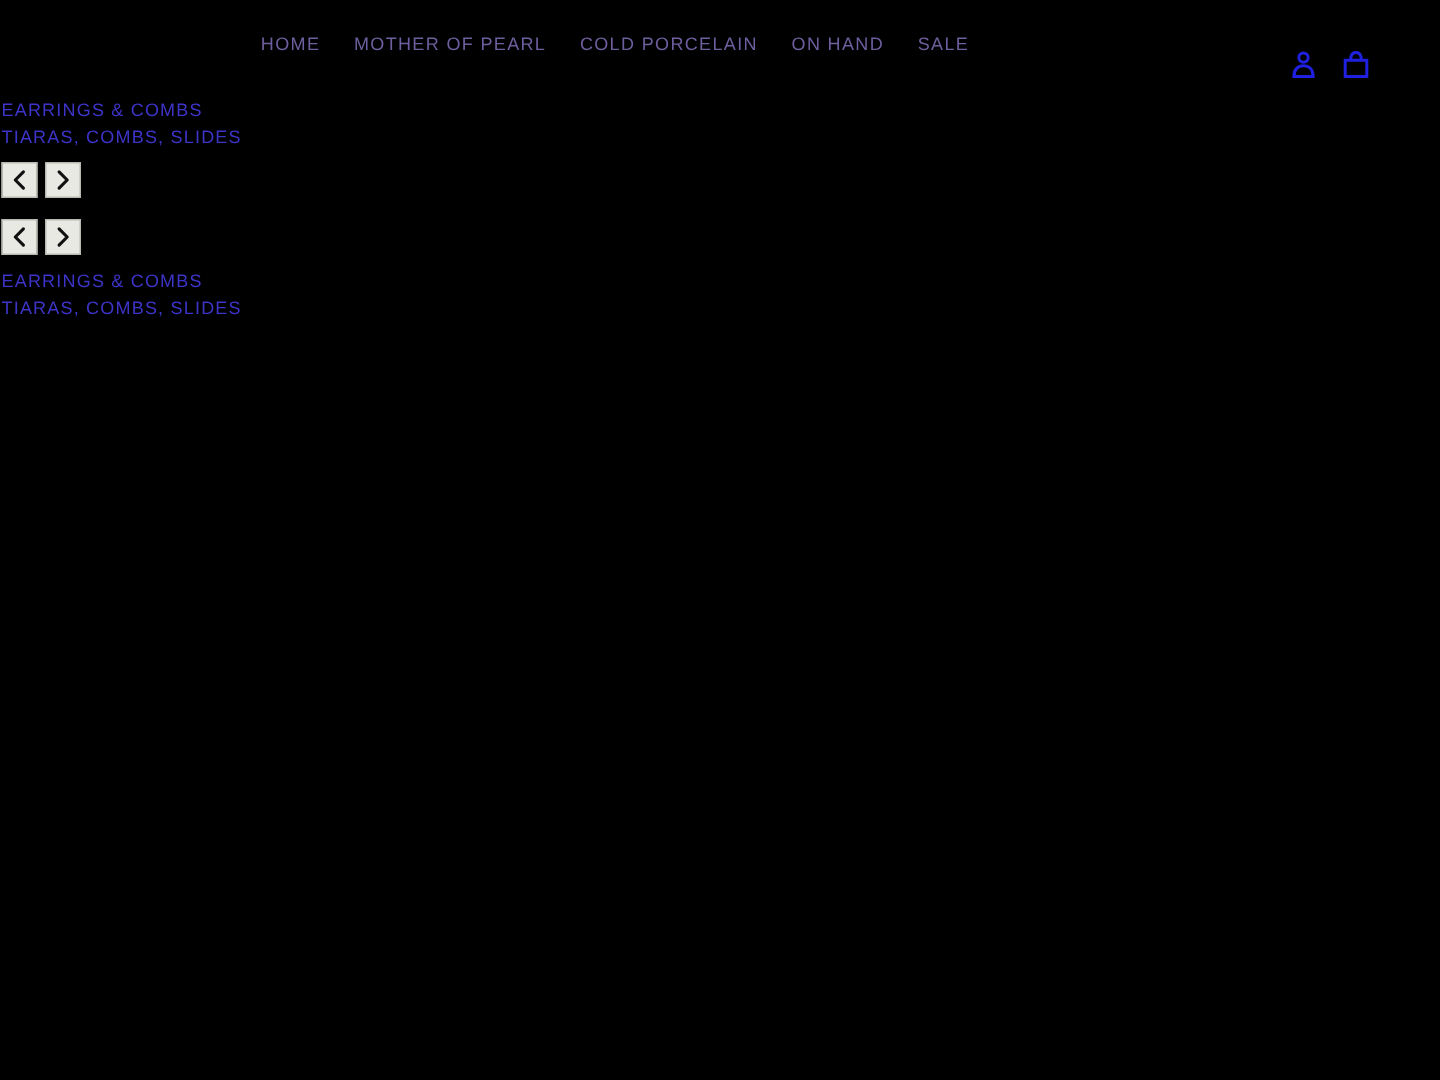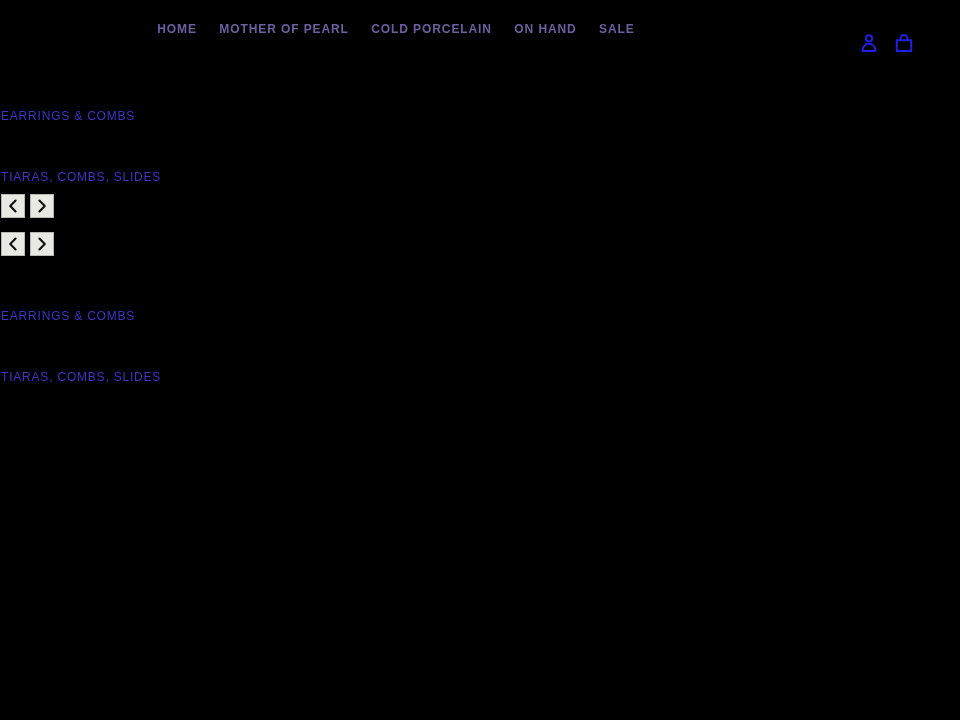--- a/index.html
+++ b/index.html
@@ -18,26 +18,25 @@
   
   .topbar {
     position: absolute;
     top: 0; left: 0;
     width: 960px;
     height: 62px;
   }
   .mainnav {
     position: absolute;
     top: 23px;
-    left: 4px;
+    left: 18px;
     width: 784px;
     text-align: center;
     white-space: nowrap;
     line-height: 1;
-    font-weight: bold;
   }
   .nav-link {
     display: inline-block;
     color: #6e5f9e;
     font-size: 12px;
     letter-spacing: 0.9px;
     text-transform: uppercase;
     text-decoration: none;
     margin: 0 9px;
     vertical-align: top;
@@ -68,21 +67,20 @@
   }
   .cat-link {
     display: block;
     color: #3d34c8;
     font-size: 12px;
     letter-spacing: 0.8px;
     text-transform: uppercase;
     text-decoration: none;
     line-height: 18px;
     padding-left: 1px;
-    margin-top: 43px;
   }
 
   .carousel-nav {
     display: flex;
     gap: 5px;
     padding-left: 1px;
   }
   .spacer-8 { height: 8px; }
   .spacer-14 { height: 14px; }
 

